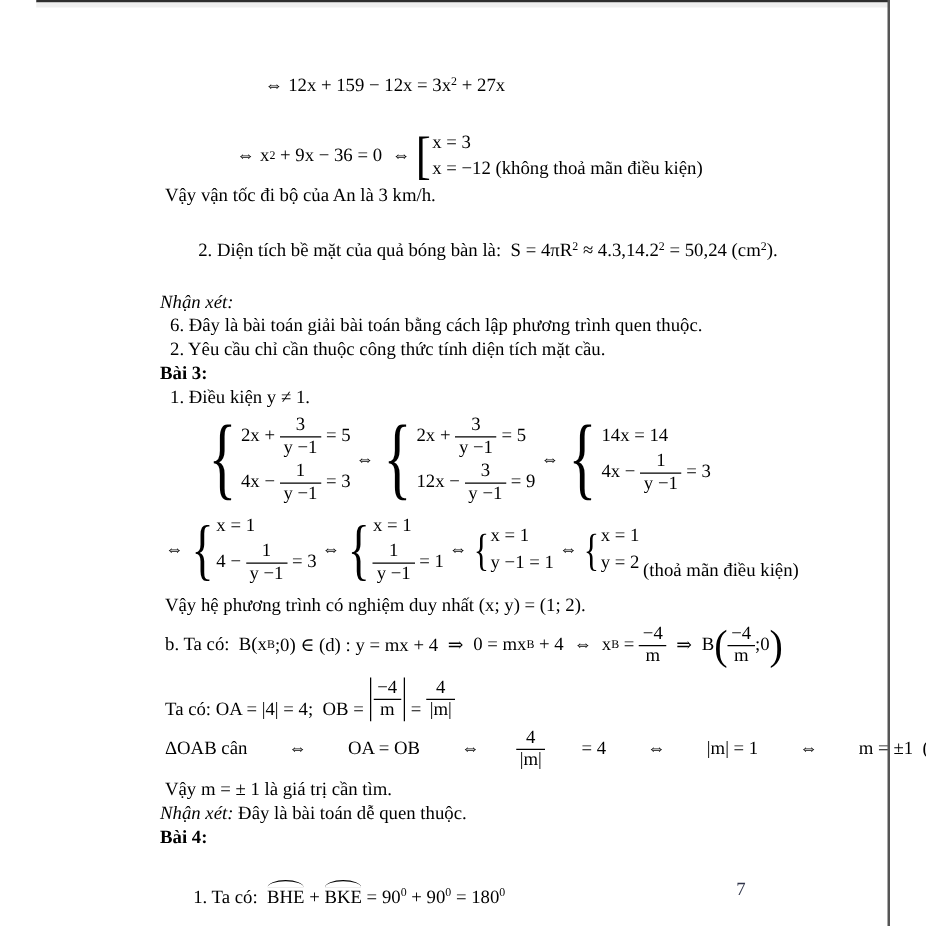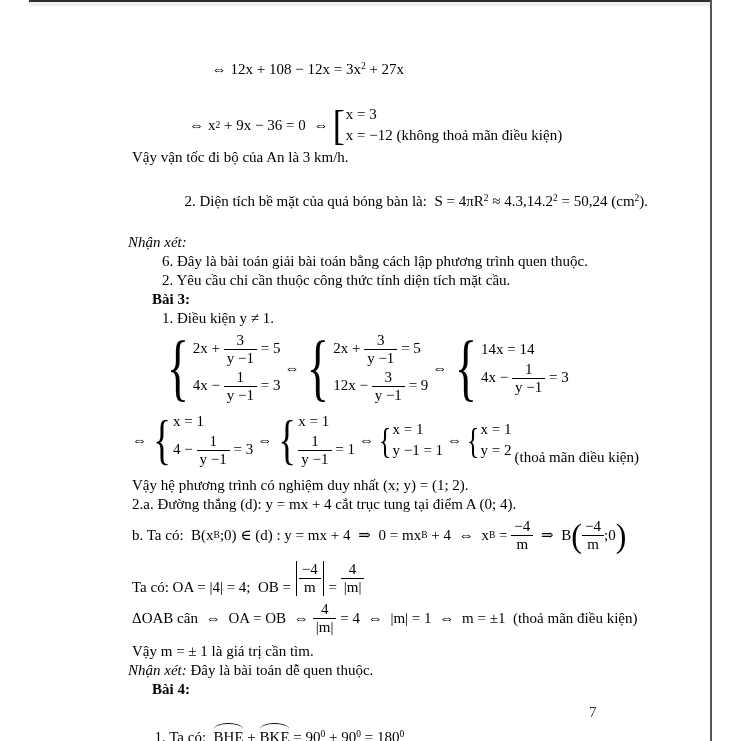--- a/index.html
+++ b/index.html
@@ -7,24 +7,24 @@
     width:741px;height:741px;overflow:hidden;background:#ffffff;
     font-family:"Liberation Serif","DejaVu Serif",serif;
     font-size:15px;color:#000;position:relative;
   }
   .edge-top{position:absolute;left:29px;top:0;width:683px;height:2px;background:#2e2e2e;}
   .edge-top-shadow{position:absolute;left:29px;top:2px;width:683px;height:4px;background:#efefef;}
   .edge-right{position:absolute;left:710px;top:0;width:2px;height:741px;background:#555;}
   .content{position:absolute;left:128px;top:33px;width:575px;}
   .line{white-space:pre;line-height:19px;}
   .indent-p{margin-left:4px;}
-  .indent-n{margin-left:34px;}
+  .indent-n{margin-left:8px;}
   .indent-eq{margin-left:57px;}
   .indent-sys{margin-left:35px;}
-  .bold{font-weight:bold;margin-left:24px;}
+  .bold{font-weight:bold;}
   .ital{font-style:italic;}
   .sp{font-size:9.5px;vertical-align:5px;}
   .sb{font-size:9.5px;vertical-align:-3px;}
   .frac{display:inline-block;vertical-align:middle;text-align:center;line-height:17px;}
   .frac .fnum{display:block;border-bottom:1px solid #000;padding:0 3px;}
   .frac .fden{display:block;padding:0 3px;}
   .sys{display:inline-block;vertical-align:middle;white-space:normal;}
   .rows{display:inline-flex;flex-direction:column;vertical-align:middle;justify-content:flex-end;}
   .row{white-space:pre;line-height:19px;padding:1px 0;}
   .brace,.bracket,.paren{display:inline-block;vertical-align:middle;font-weight:normal;line-height:0.9;}
@@ -45,21 +45,21 @@
 <body>
 
 <div class="page">
   <div class="edge-top"></div>
   <div class="edge-top-shadow"></div>
   <div class="edge-right"></div>
 
   <div class="content">
 
     <div class="mline indent-eq" style="line-height:22px;">
-      <span class="arrow">⇔</span><span>12x + 108 − 12x = 3x</span><span class="sp">2</span><span> + 27x</span>
+      <span class="arrow">⇔</span><span>12x + 159 − 12x = 3x</span><span class="sp">2</span><span> + 27x</span>
     </div>
 
     <div class="mline indent-eq" style="height:46px;display:flex;align-items:center;">
       <span class="arrow">⇔</span><span>x</span><span class="sp">2</span><span> + 9x − 36 = 0 </span><span class="arrow">⇔</span><span class="bracket">[</span><span class="rows"><span class="row">x = 3</span><span class="row">x = −12 (không thoả mãn điều kiện)</span></span>
     </div>
 
     <div class="line indent-p">Vậy vận tốc đi bộ của An là 3 km/h.</div>
 
     <div class="mline indent-n" style="line-height:21px;">
       <span>2. Diện tích bề mặt của quả bóng bàn là:  S = 4πR</span><span class="sp">2</span><span> ≈ 4.3,14.2</span><span class="sp">2</span><span> = 50,24 (cm</span><span class="sp">2</span><span>).</span>
@@ -106,31 +106,30 @@
           </span></span>
       <span class="arrow">⇔</span>
       <span class="sys"><span class="brace brace-sm">{</span><span class="rows">
             <span class="row">x = 1</span>
             <span class="row">y = 2</span>
           </span></span>
       <span style="margin-left:3px;margin-top:34px;">(thoả mãn điều kiện)</span>
     </div>
 
     <div class="line indent-p" style="margin-top:4px;">Vậy hệ phương trình có nghiệm duy nhất (x; y) = (1; 2).</div>
-    <div class="line indent-p">2.a. Đường thẳng (d): y = mx + 4 cắt trục tung tại điểm A (0; 4).</div>
 
     <div class="mline indent-p" style="height:42px;display:flex;align-items:center;">
       <span>b. Ta có:  B(x</span><span class="sb">B</span><span>;0) ∈ (d) : y = mx + 4 </span><span class="arrow">⇒</span><span> 0 = mx</span><span class="sb">B</span><span> + 4 </span><span class="arrow">⇔</span><span> x</span><span class="sb">B</span><span> = </span><span class="frac"><span class="fnum">−4</span><span class="fden">m</span></span><span> </span><span class="arrow">⇒</span><span> B</span><span class="paren">(</span><span class="frac"><span class="fnum">−4</span><span class="fden">m</span></span><span>;0</span><span class="paren">)</span>
     </div>
 
     <div class="mline indent-p" style="height:40px;display:flex;align-items:flex-end;">
       <span>Ta có: OA = |4| = 4;  OB = </span><span class="abs"><span class="frac"><span class="fnum">−4</span><span class="fden">m</span></span></span><span> = </span><span class="frac"><span class="fnum">4</span><span class="fden">|m|</span></span>
     </div>
 
-    <div class="mline indent-p" style="height:40px;display:flex;align-items:center;margin-top:2px;">
+    <div class="mline indent-p" style="height:40px;display:flex;align-items:center;margin-top:2px;gap:25px;">
       <span>ΔOAB cân </span><span class="arrow">⇔</span><span> OA = OB </span><span class="arrow">⇔</span><span class="frac"><span class="fnum">4</span><span class="fden">|m|</span></span><span> = 4 </span><span class="arrow">⇔</span><span> |m| = 1 </span><span class="arrow">⇔</span><span> m = ±1  (thoả mãn điều kiện)</span>
     </div>
 
     <div class="line indent-p" style="margin-top:4px;">Vậy m = ± 1 là giá trị cần tìm.</div>
     <div class="line"><span class="ital">Nhận xét:</span><span> Đây là bài toán dễ quen thuộc.</span></div>
     <div class="line bold">Bài 4:</div>
 
     <div class="mline indent-p" style="margin-top:4px;line-height:21px;">
       <span>1. Ta có:  </span><span class="arc">BHE</span><span> + </span><span class="arc">BKE</span><span> = 90</span><span class="sp">0</span><span> + 90</span><span class="sp">0</span><span> = 180</span><span class="sp">0</span>
     </div>

